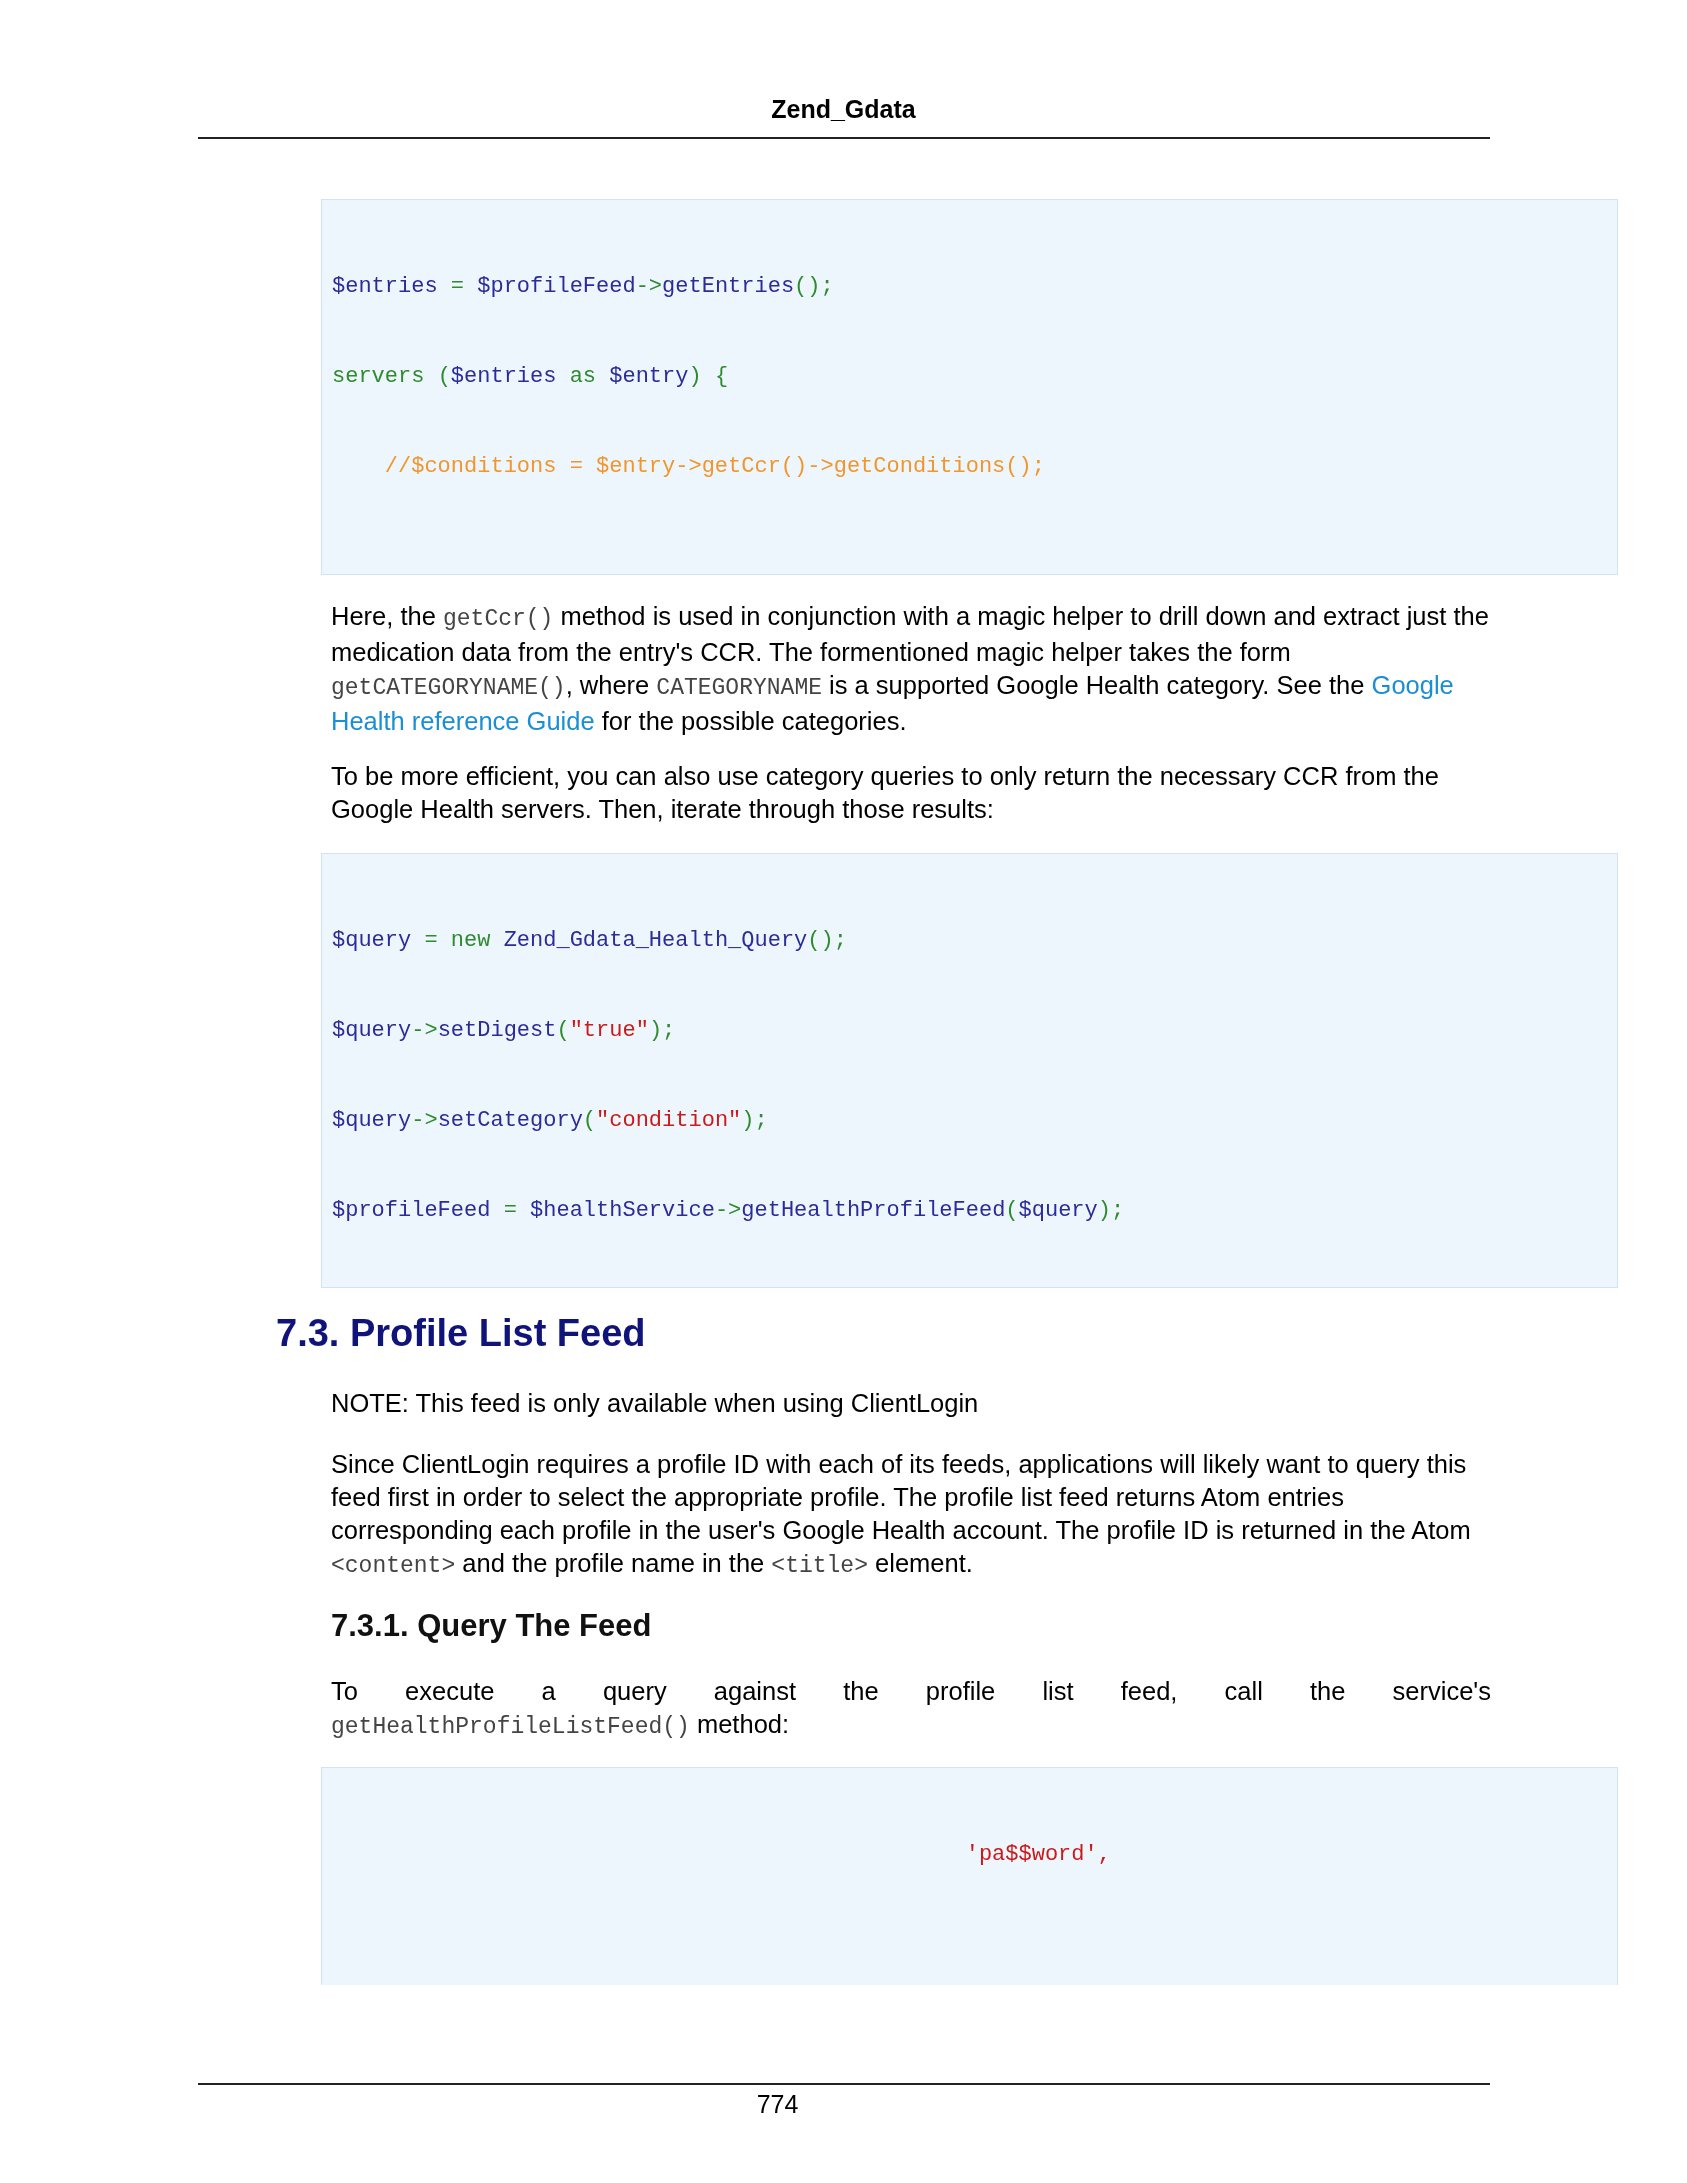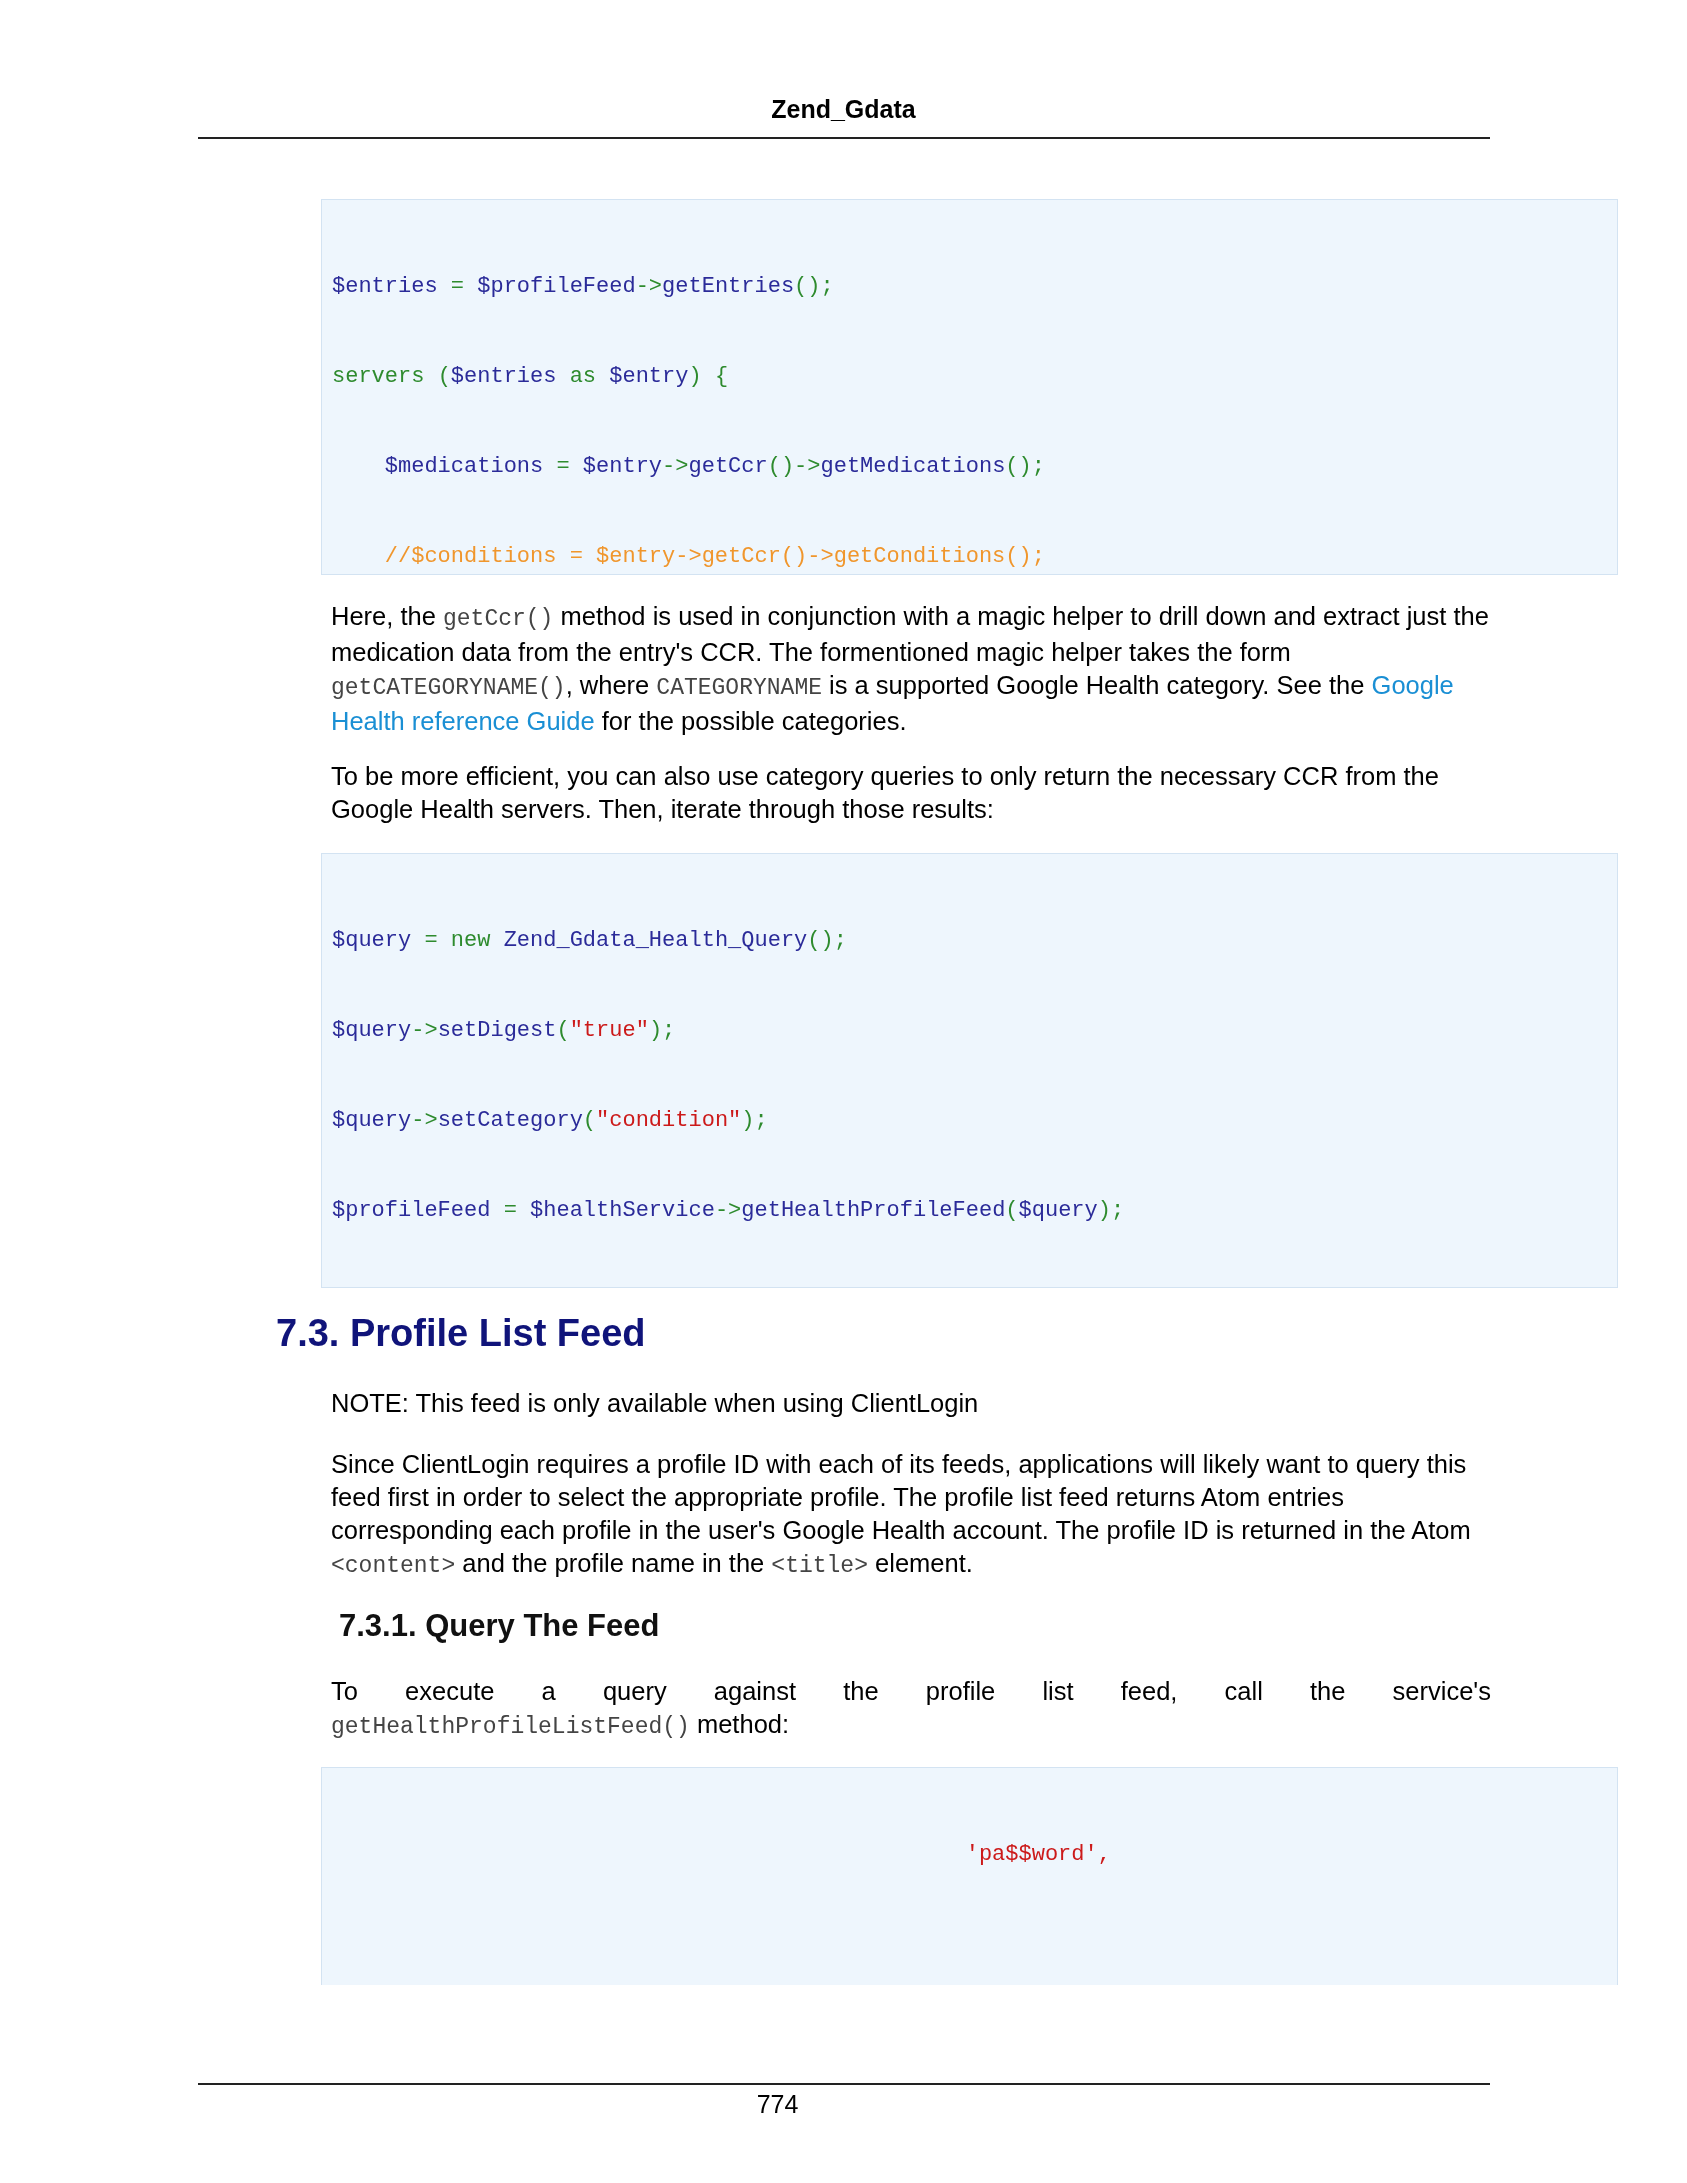--- a/index.html
+++ b/index.html
@@ -7,33 +7,32 @@
   .running-header { position:absolute; top:95px; left:0; width:1687px; text-align:center; font-weight:bold; font-size:25px; }
   .rule { position:absolute; left:198px; width:1292px; height:1.6px; background:#222; }
   .code { position:absolute; left:321px; width:1297px; background:#eef6fd; border:1.6px solid #d3e3f2; box-sizing:border-box; padding:11.5px 10px 0 10px; font-family:"Liberation Mono", monospace; font-size:22px; line-height:30px; white-space:pre; overflow:hidden; }
   .code .ln { display:block; height:30px; }
   .v { color:#2b2b99; } .k { color:#2e8b2e; } .c { color:#f0962c; } .s { color:#cc1a1a; } .o { color:#2e8b2e; }
   .para { position:absolute; left:331px; width:1160px; font-size:25.5px; line-height:33px; }
   .para.justify { text-align:justify; text-align-last:justify; }
   .mono { font-family:"Liberation Mono", monospace; color:#444; font-size:23px; }
   .link { color:#1a8fd4; }
   .h2 { position:absolute; left:276px; top:1312px; font-size:38px; font-weight:bold; color:#10147a; }
-  .h3 { position:absolute; left:339px; top:1608px; font-size:31px; font-weight:bold; color:#111; }
+  .h3 { position:absolute; left:331px; top:1608px; font-size:31px; font-weight:bold; color:#111; }
   .page-num { position:absolute; top:2090px; left:0; width:1555px; text-align:center; font-size:25px; }
 </style>
 </head>
 <body>
 
 <div class="running-header">Zend_Gdata</div>
 <div class="rule" style="top:137px;"></div>
 
 <div class="code" style="top:199px;height:376px;">
   <span class="ln"><span class="v">$entries</span> <span class="o">=</span> <span class="v">$profileFeed</span><span class="o">-&gt;</span><span class="v">getEntries</span><span class="o">(</span><span class="o">)</span><span class="o">;</span></span>
   <span class="ln"><span class="k">servers</span> <span class="o">(</span><span class="v">$entries</span> <span class="k">as</span> <span class="v">$entry</span><span class="o">)</span> <span class="o">{</span></span>
-  <span class="ln">    <span class="v">$medications</span> <span class="o">=</span> <span class="v">$entry</span><span class="o">-&gt;</span><span class="v">getCcr</span><span class="o">(</span><span class="o">)</span><span class="o">-&gt;</span><span class="v">getMedications</span><span class="o">(</span><span class="o">)</span><span class="o">;</span></span>
   <span class="ln c">    //$conditions = $entry-&gt;getCcr()-&gt;getConditions();</span>
   
   
   
   
   
   
   
   
 </div>

